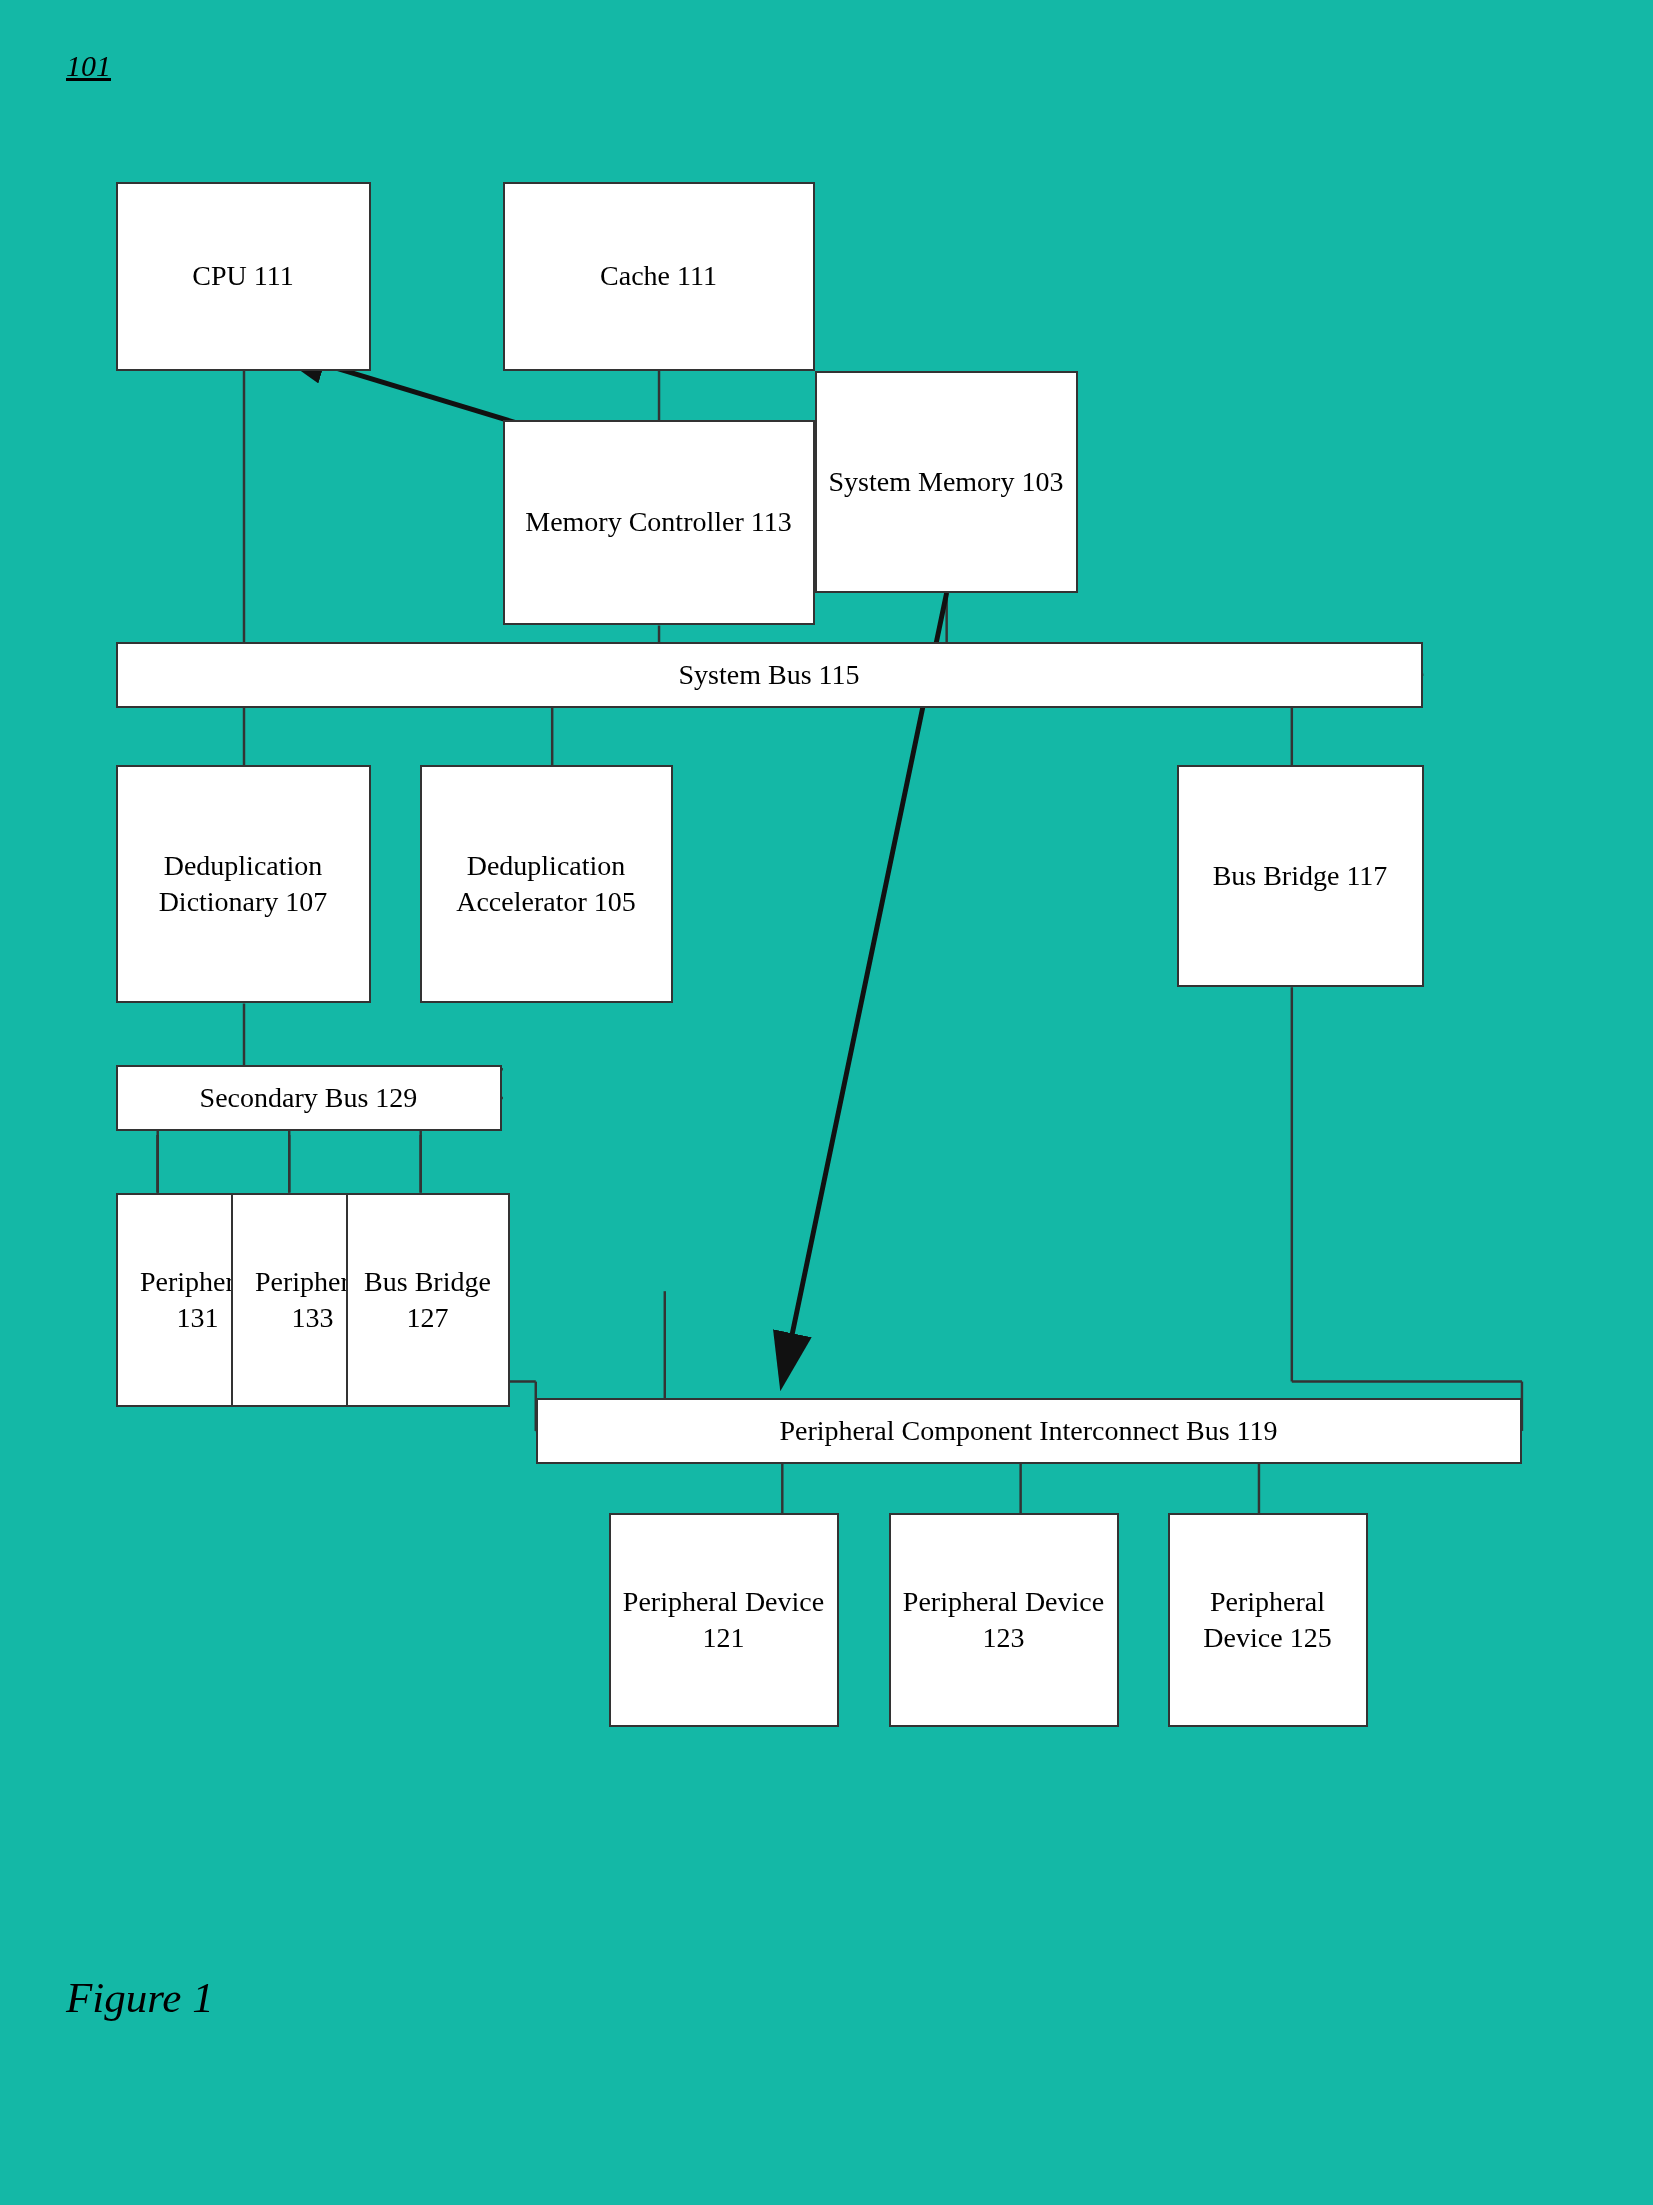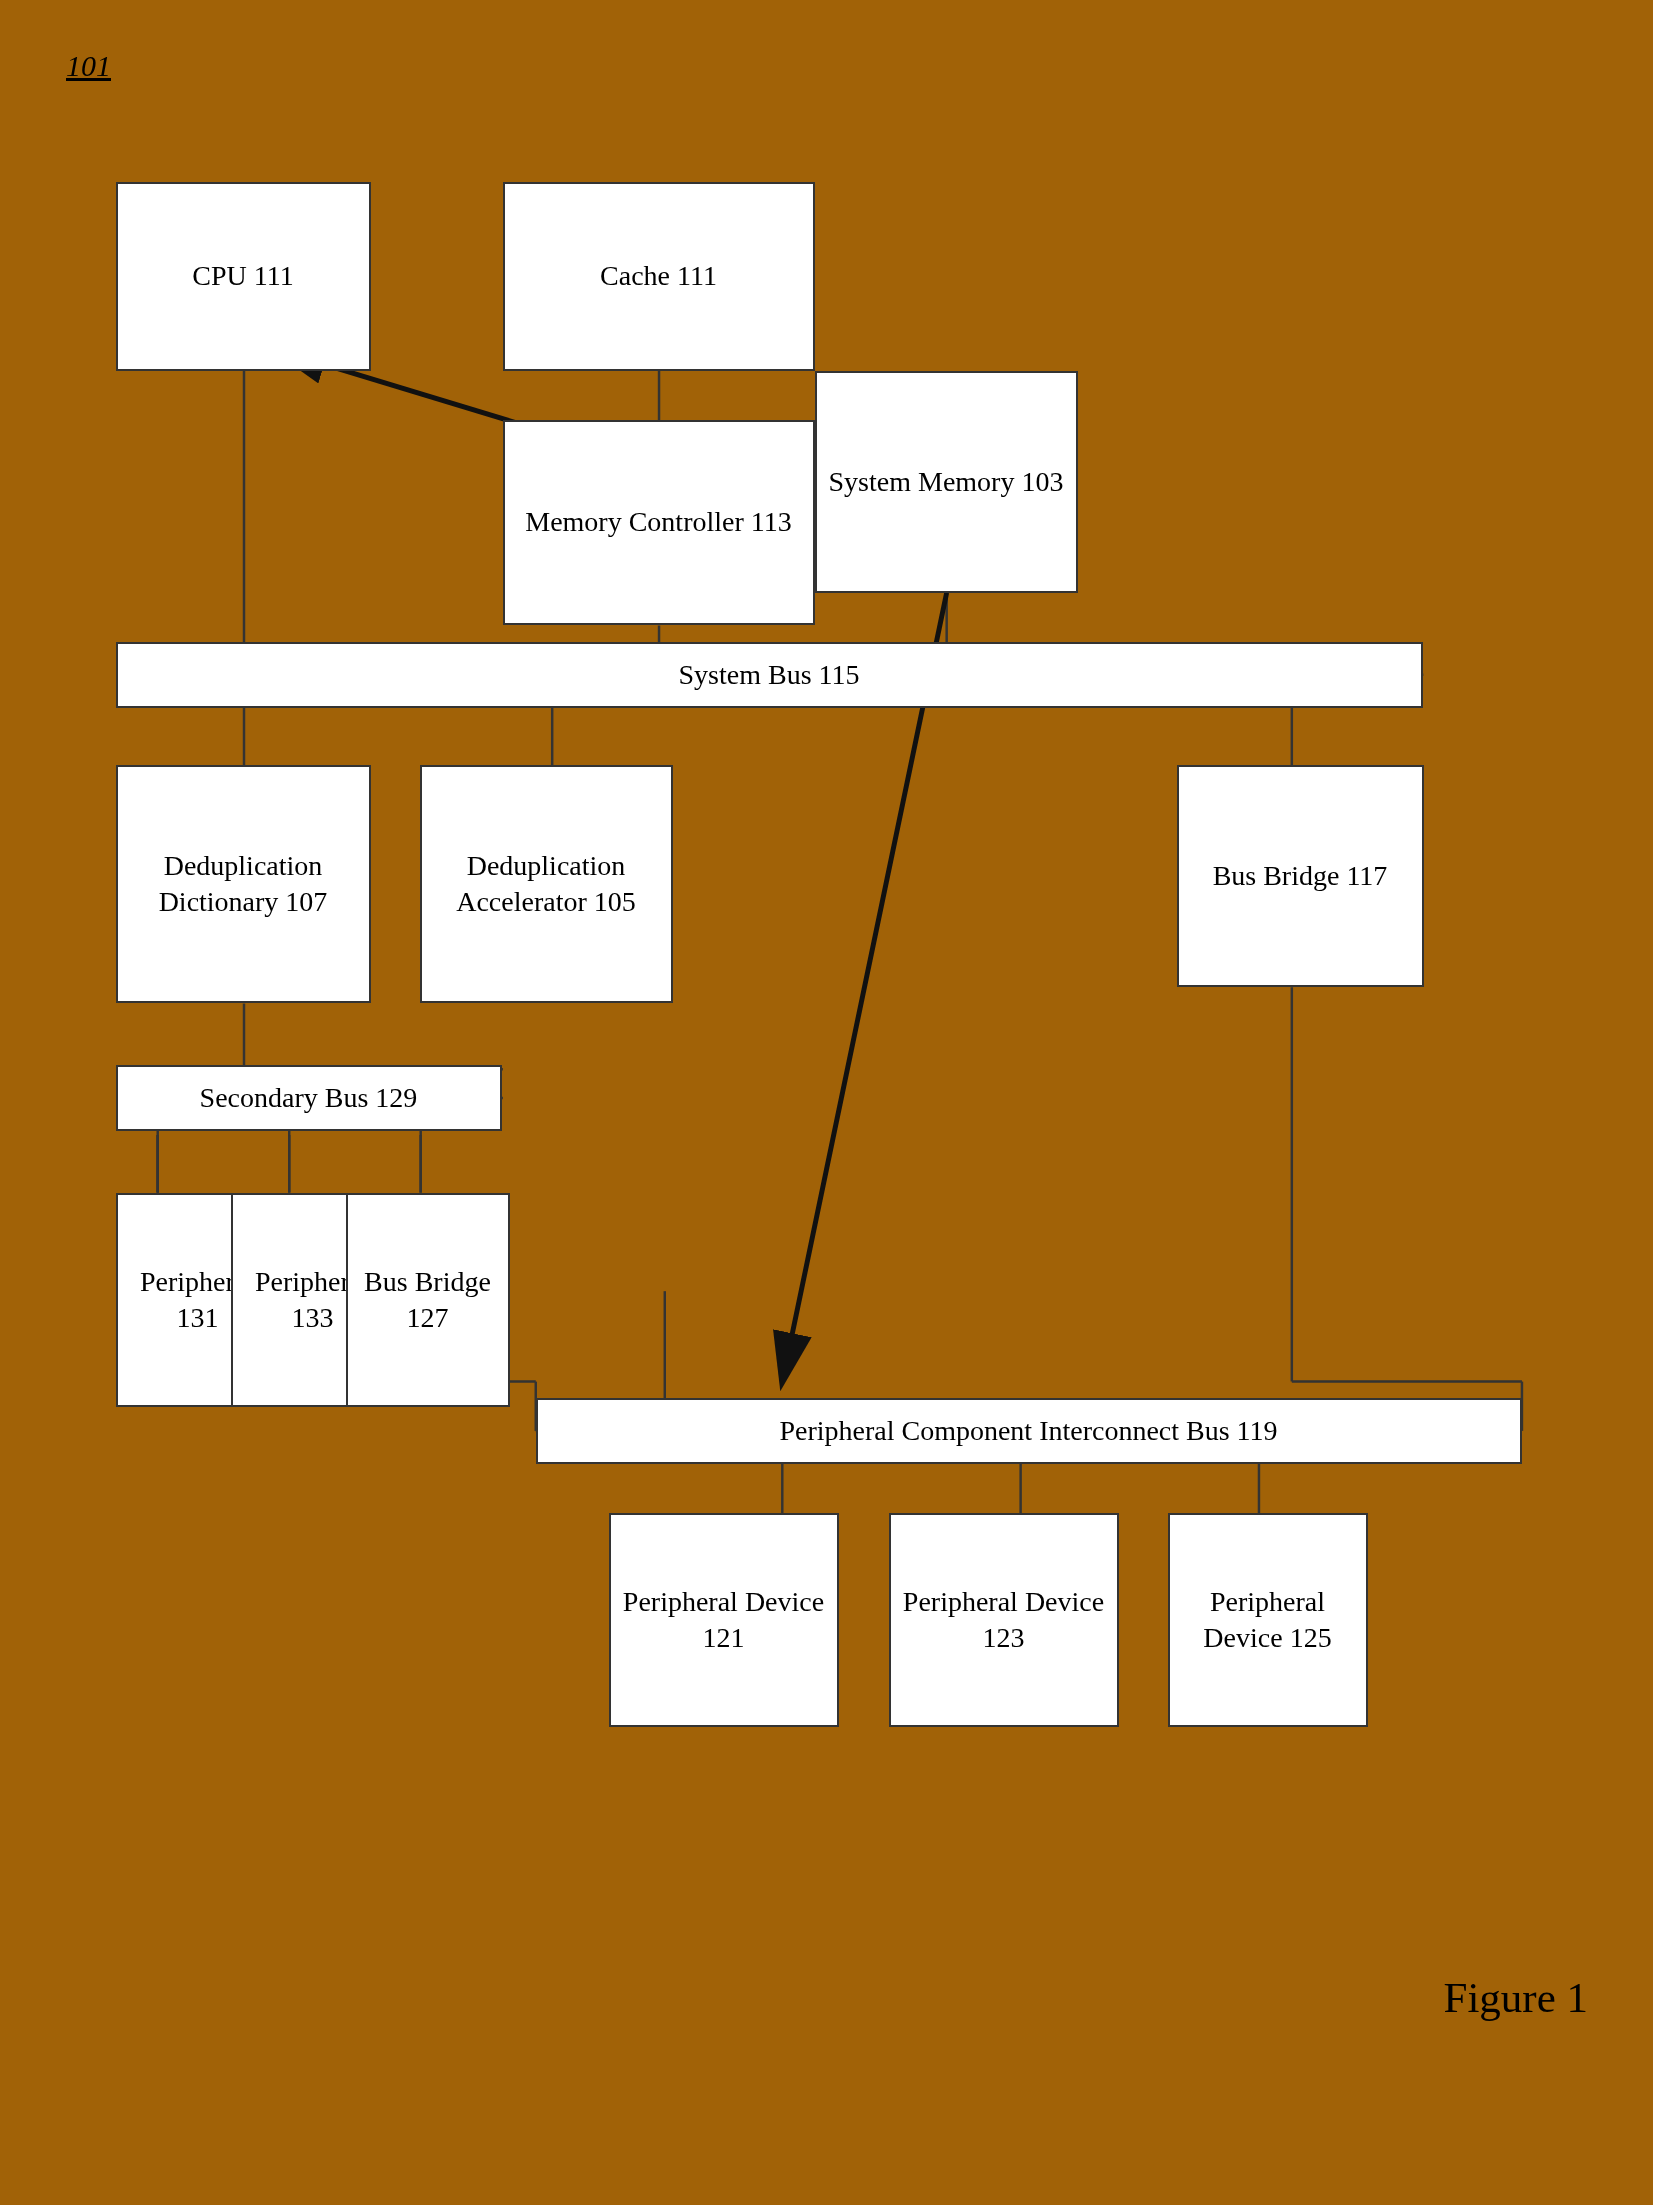--- a/index.html
+++ b/index.html
@@ -6,21 +6,21 @@
     body {
       background: #fff;
       font-family: 'Times New Roman', Times, serif;
       width: 1654px;
       min-height: 2205px;
       position: relative;
     }
     .page {
       width: 1654px;
       min-height: 2205px;
-      background: #a16207;
+      background: #14b8a6;
       position: relative;
       padding: 49px 66px;
     }
     .fig-label {
       font-size: 30px;
       text-decoration: underline;
       font-style: italic;
       margin-bottom: 33px;
       display: inline-block;
     }
@@ -48,23 +48,24 @@
       background: #fff;
       display: flex;
       align-items: center;
       justify-content: center;
       text-align: center;
       font-size: 28px;
       line-height: 1.3;
       padding: 8.2px;
     }
     .figure-caption {
-      text-align: right;
+      text-align: left;
       font-size: 43px;
       margin-top: 49px;
+      font-style: italic;
     }
     svg.connectors {
       position: absolute;
       top: 0;
       left: 0;
       width: 100%;
       height: 100%;
       pointer-events: none;
     }
   </style>

